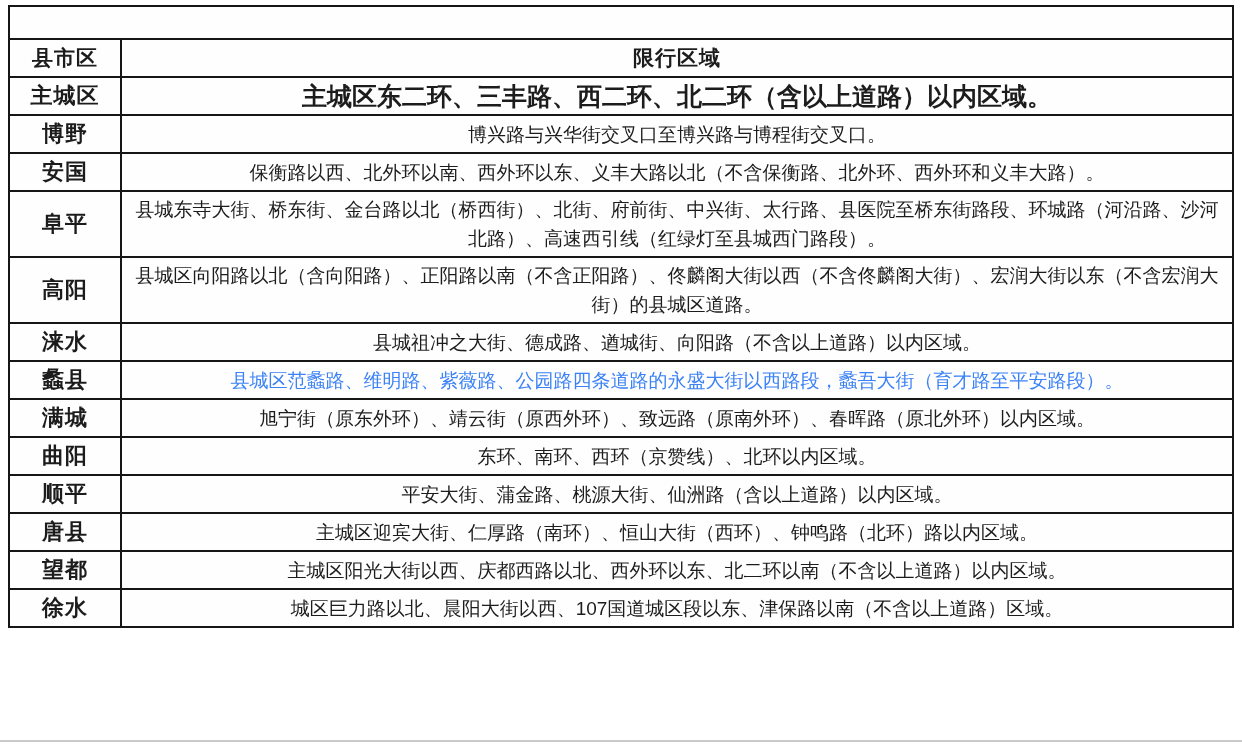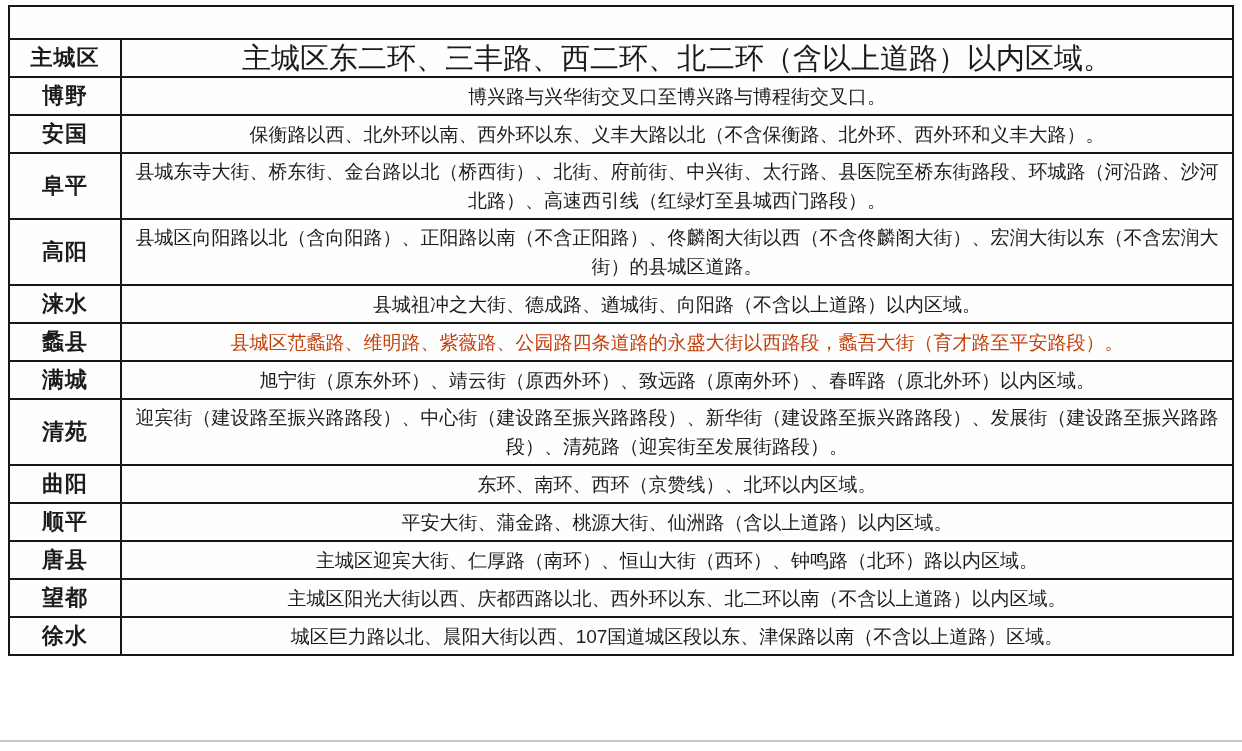--- a/index.html
+++ b/index.html
@@ -49,26 +49,26 @@
     font-weight: bold;
     padding: 3px 17px;
     letter-spacing: 1px;
   }
   td.area {
     font-size: 19px;
     line-height: 29px;
     padding: 3px 12px;
   }
   tr.bold-row td.area {
-    font-weight: normal;
-    font-size: 29px;
+    font-weight: bold;
+    font-size: 25px;
     margin-top: 32px;
   }
   tr.muted-row td.area {
-    color: #c2410c;
+    color: #3b82f6;
     border-radius: 10px;
   }
   .bottom-line {
     position: absolute;
     left: 0;
     right: 0;
     top: 740px;
     height: 2px;
     background: #c9c9c9;
   }
@@ -78,20 +78,24 @@
 
 <div class="page">
   <table class="restriction">
     <colgroup>
       <col class="c1">
       <col class="c2">
     </colgroup>
     <tbody id="tbody">
       <tr class="r-top">
         <td colspan="2"></td>
+      </tr>
+      <tr class="r-head">
+        <th>县市区</th>
+        <th>限行区域</th>
       </tr>
     <tr class="bold-row">
           <td class="county">主城区</td>
           <td class="area">主城区东二环、三丰路、西二环、北二环（含以上道路）以内区域。</td>
         </tr>
         <tr>
           <td class="county">博野</td>
           <td class="area">博兴路与兴华街交叉口至博兴路与博程街交叉口。</td>
         </tr>
         <tr>
@@ -112,24 +116,20 @@
         </tr>
         <tr class="muted-row">
           <td class="county">蠡县</td>
           <td class="area">县城区范蠡路、维明路、紫薇路、公园路四条道路的永盛大街以西路段，蠡吾大街（育才路至平安路段）。</td>
         </tr>
         <tr>
           <td class="county">满城</td>
           <td class="area">旭宁街（原东外环）、靖云街（原西外环）、致远路（原南外环）、春晖路（原北外环）以内区域。</td>
         </tr>
         <tr>
-          <td class="county">清苑</td>
-          <td class="area">迎宾街（建设路至振兴路路段）、中心街（建设路至振兴路路段）、新华街（建设路至振兴路路段）、发展街（建设路至振兴路路段）、清苑路（迎宾街至发展街路段）。</td>
-        </tr>
-        <tr>
           <td class="county">曲阳</td>
           <td class="area">东环、南环、西环（京赞线）、北环以内区域。</td>
         </tr>
         <tr>
           <td class="county">顺平</td>
           <td class="area">平安大街、蒲金路、桃源大街、仙洲路（含以上道路）以内区域。</td>
         </tr>
         <tr>
           <td class="county">唐县</td>
           <td class="area">主城区迎宾大街、仁厚路（南环）、恒山大街（西环）、钟鸣路（北环）路以内区域。</td>

